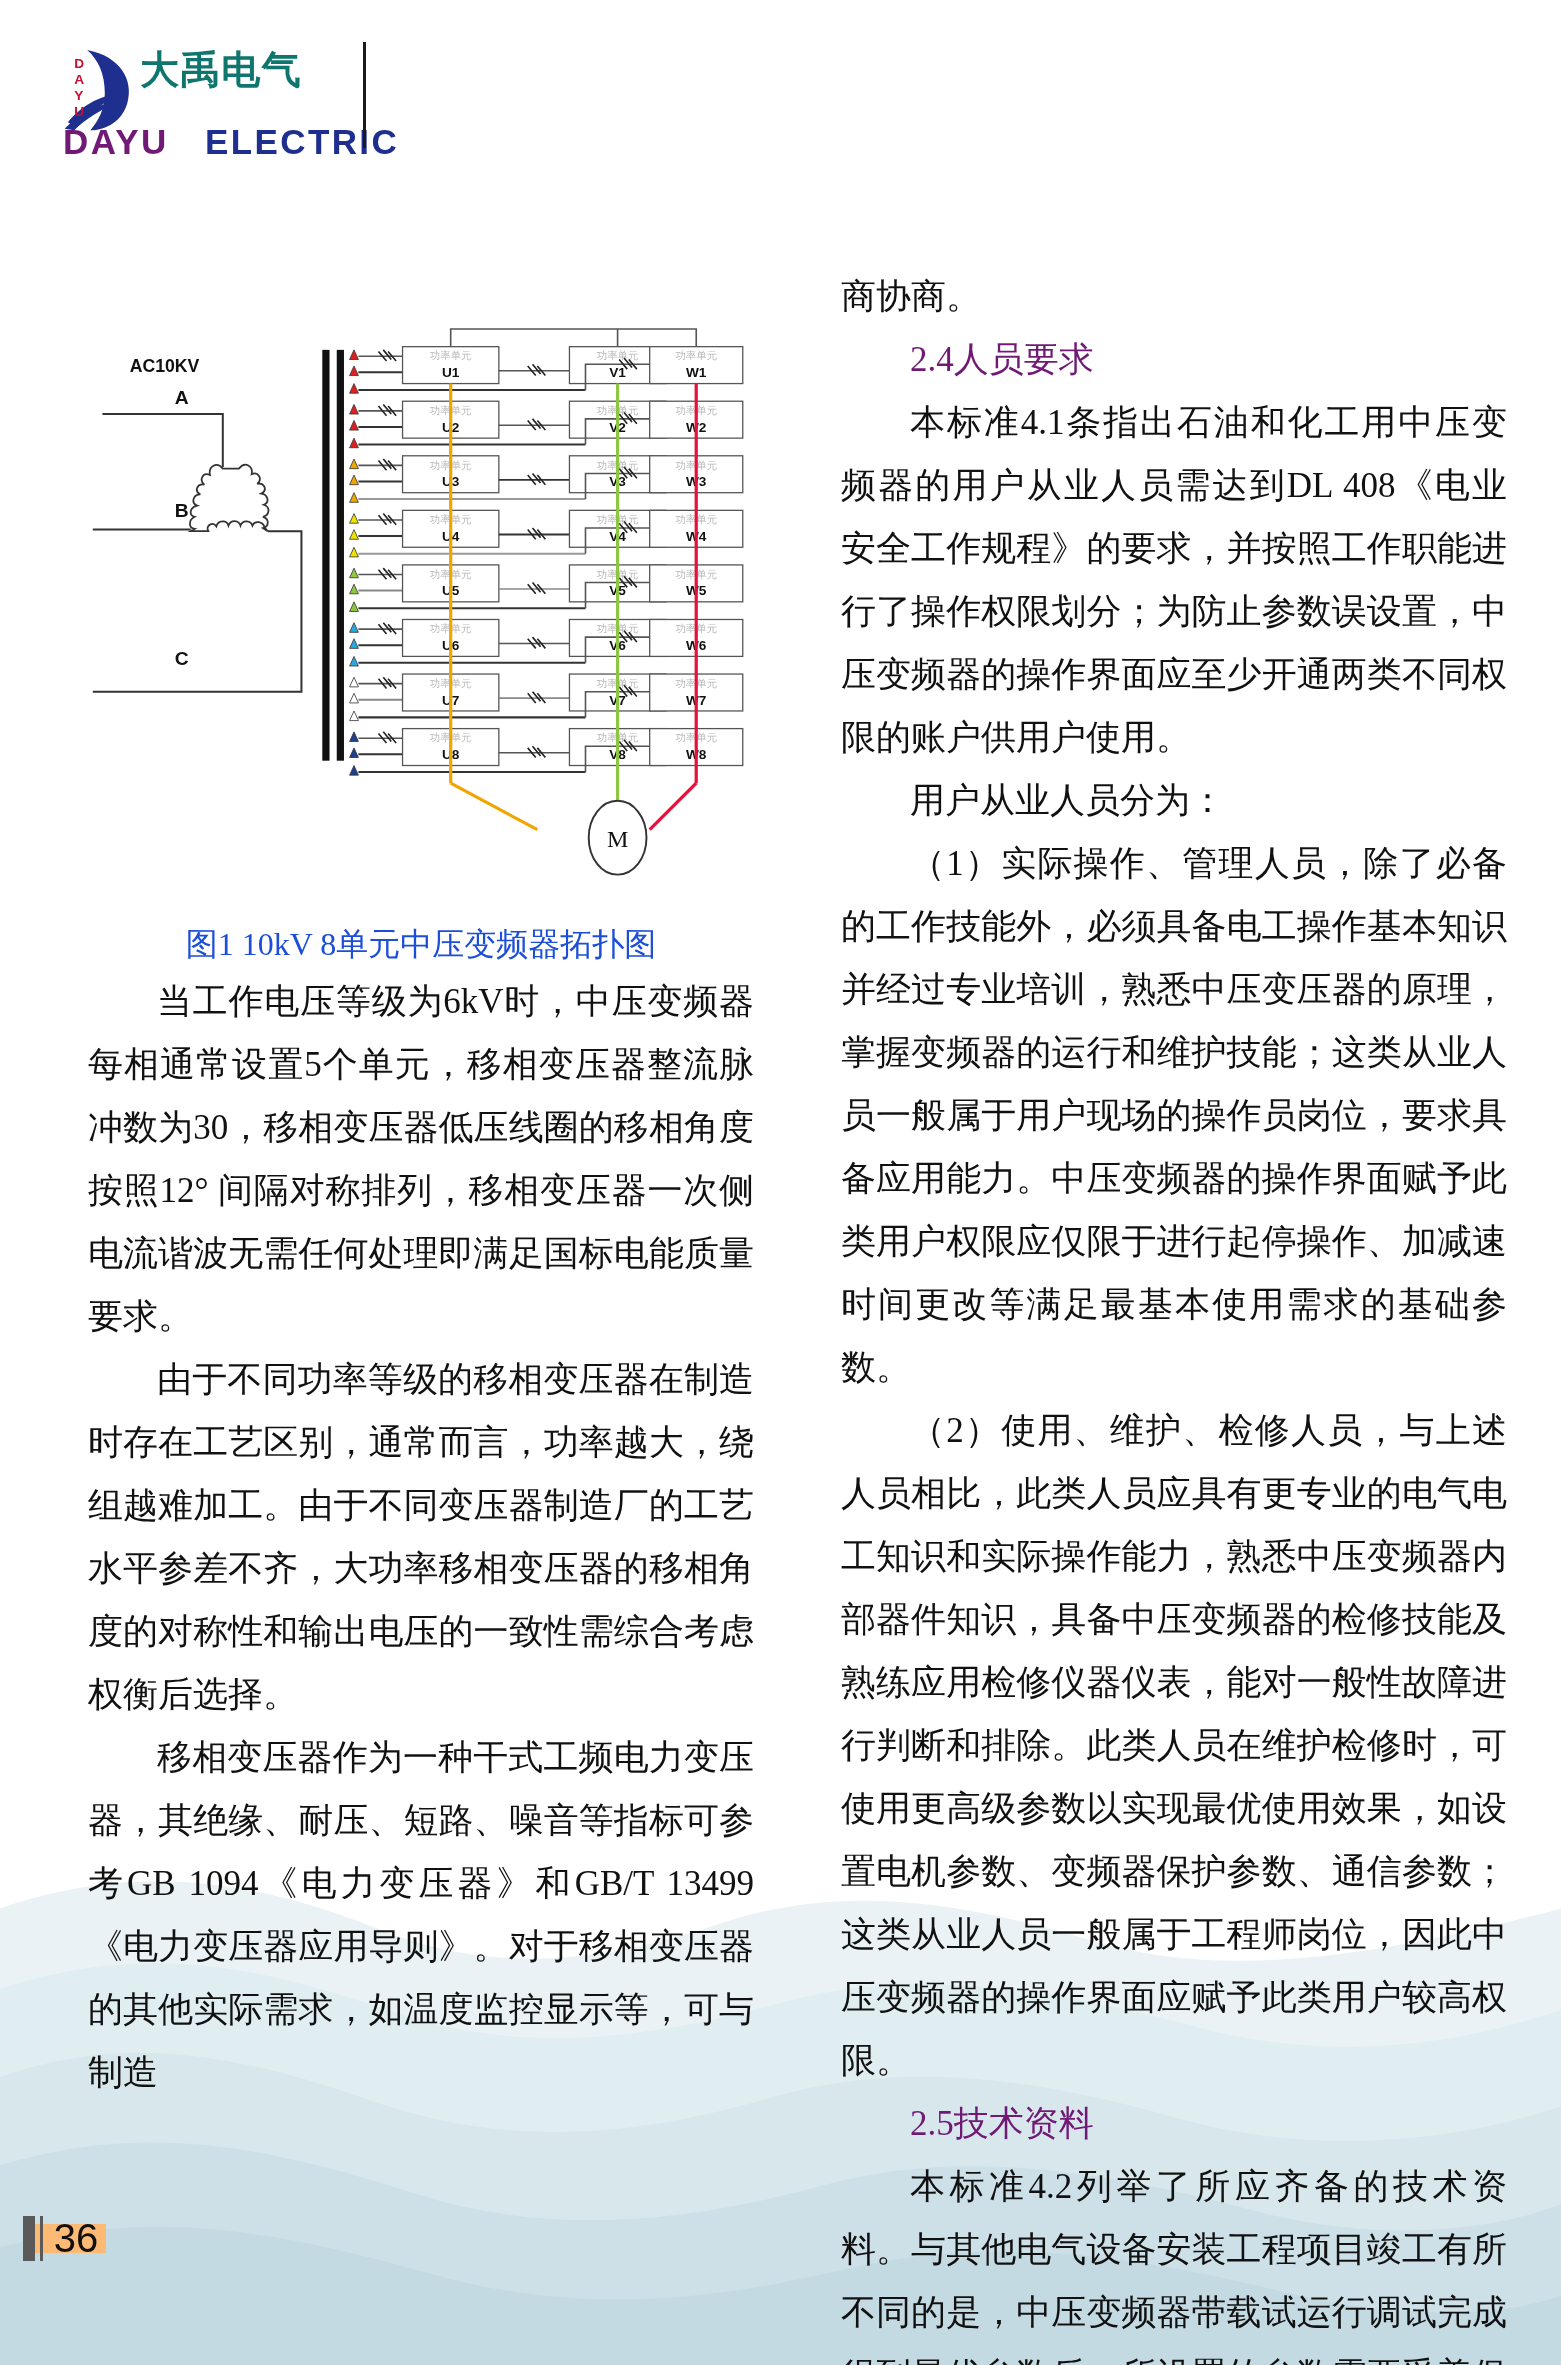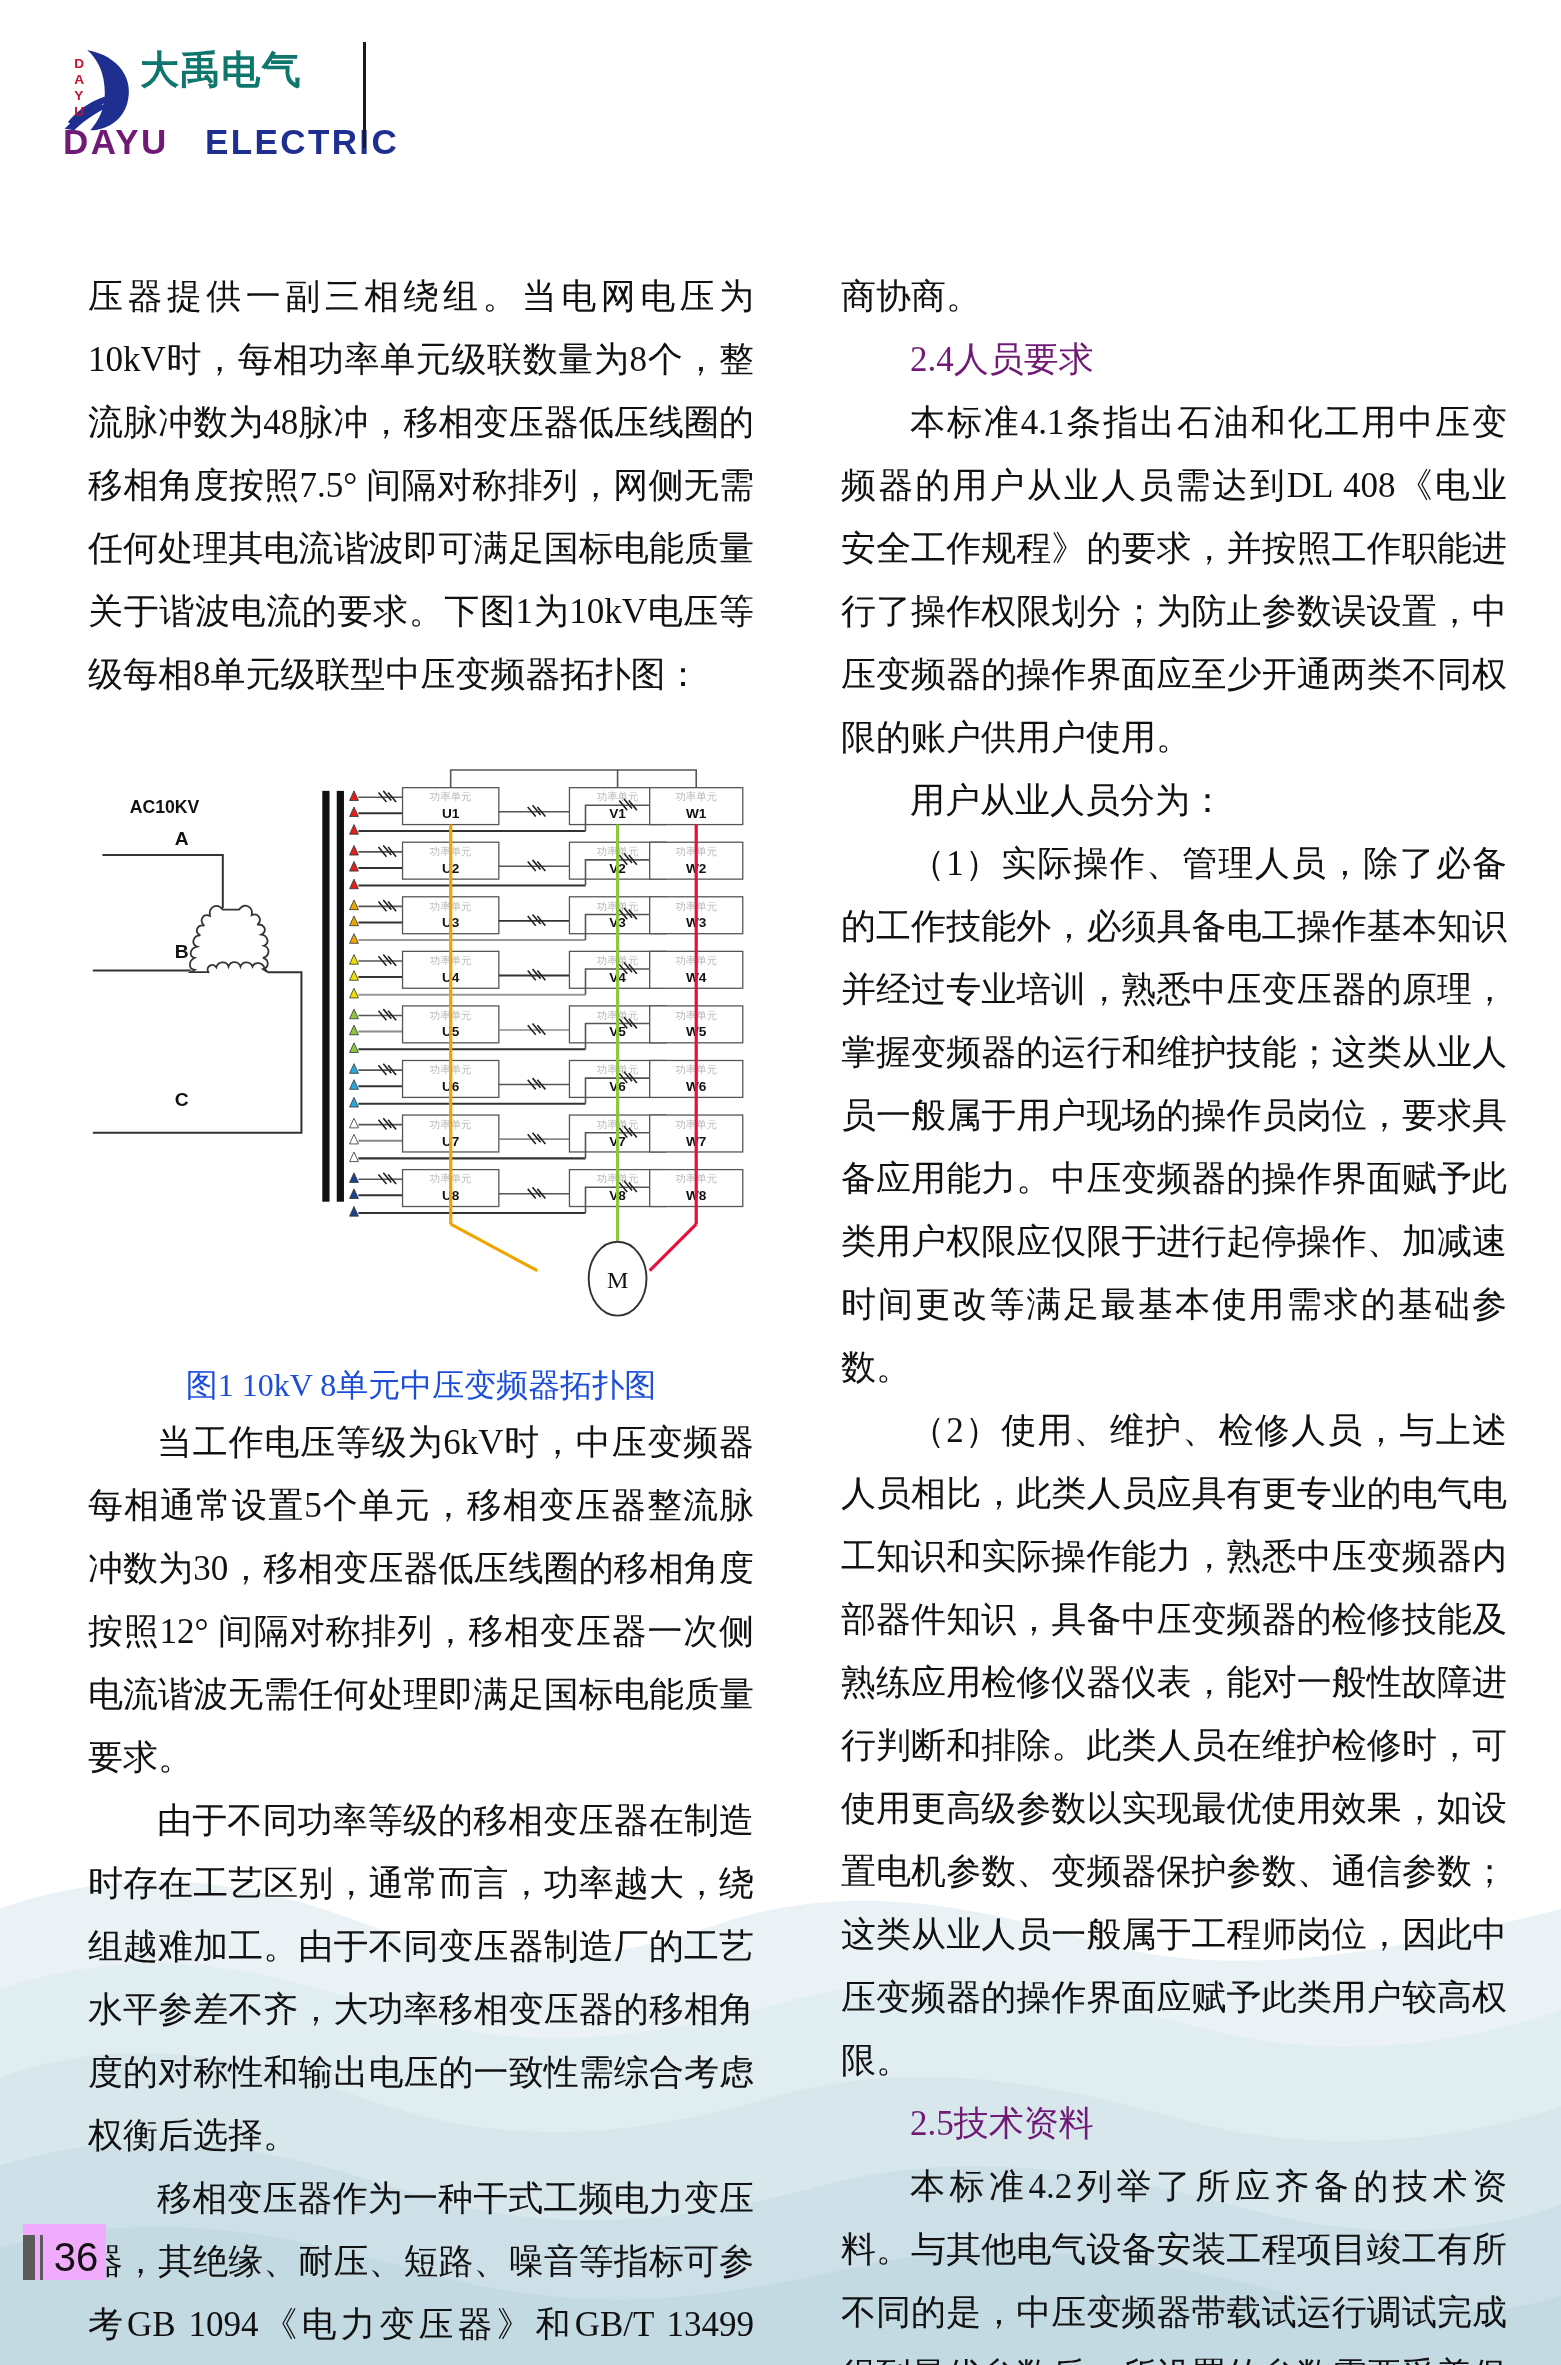--- a/index.html
+++ b/index.html
@@ -40,21 +40,21 @@
     font-size:35px;line-height:63px;color:#701a75;text-indent:69px;margin:0;
     font-family:"Liberation Serif","DejaVu Serif",serif;
   }
   
   .figure{position:relative;width:666px;margin:11.2px 0 0 0;}
   .fig-caption{
     text-align:center;font-size:32px;line-height:51px;color:#1d4ed8;margin-top:4.8px;
     font-family:"Liberation Serif","DejaVu Serif",serif;
   }
   
-  .pagenum{position:absolute;left:22.5px;top:2224px;z-index:4;display:flex;align-items:flex-end;background:#f0abfc;height:56px;}
+  .pagenum{position:absolute;left:22.5px;top:2224px;z-index:4;display:flex;align-items:center;background:#fdba74;height:29px;}
   .pagenum .bar{width:12px;height:45px;background:#5a5a5a;}
   .pagenum .thin{width:3.2px;height:45px;background:#5a5a5a;margin-left:5.6px;}
   .pagenum .num{
     font-family:"Liberation Sans","DejaVu Sans",sans-serif;
     font-size:40px;color:#111;margin-left:10.4px;padding-right:8px;line-height:45px;
   }
 </style>
 </head>
 <body>
 
@@ -94,21 +94,20 @@
     <span class="d1">DAYU</span>
     <span>&nbsp;</span>
     <span>ELECTRIC</span>
   </div>
 
   <div class="divider-v"></div>
 </div>
 
 <div class="col col-left">
 
-  <p class="para">压器提供一副三相绕组。当电网电压为10kV时，每相功率单元级联数量为8个，整流脉冲数为48脉冲，移相变压器低压线圈的移相角度按照7.5° 间隔对称排列，网侧无需任何处理其电流谐波即可满足国标电能质量关于谐波电流的要求。下图1为10kV电压等级每相8单元级联型中压变频器拓扑图：</p>
 
   <div class="figure">
     <svg width="666" height="634" viewBox="0 0 830 790">
 
       <text x="52" y="120" font-family="Liberation Sans, sans-serif" font-size="22" font-weight="bold" fill="#111">AC10KV</text>
       <text x="108" y="160" font-family="Liberation Sans, sans-serif" font-size="24" font-weight="bold" fill="#111">A</text>
       <text x="108" y="300" font-family="Liberation Sans, sans-serif" font-size="24" font-weight="bold" fill="#111">B</text>
       <text x="108" y="485" font-family="Liberation Sans, sans-serif" font-size="24" font-weight="bold" fill="#111">C</text>
 
       <path d="M18,172 L168,172 L168,238" fill="none" stroke="#333" stroke-width="2.5"></path>

